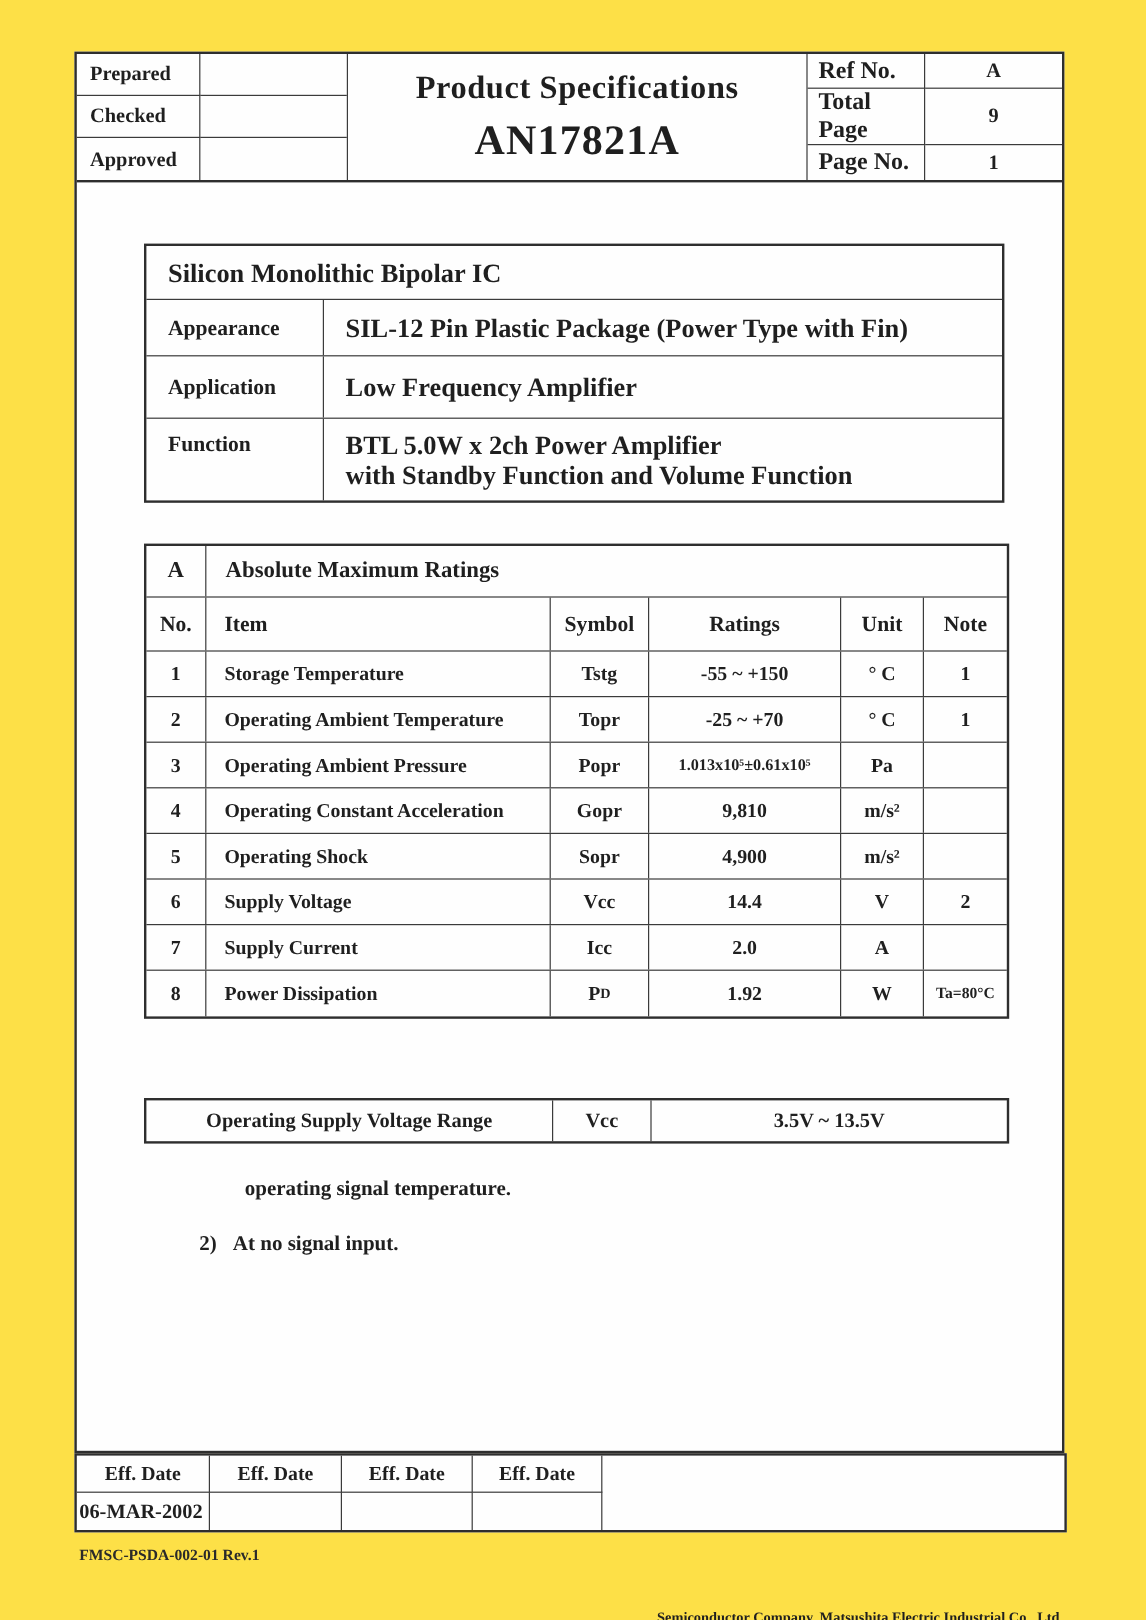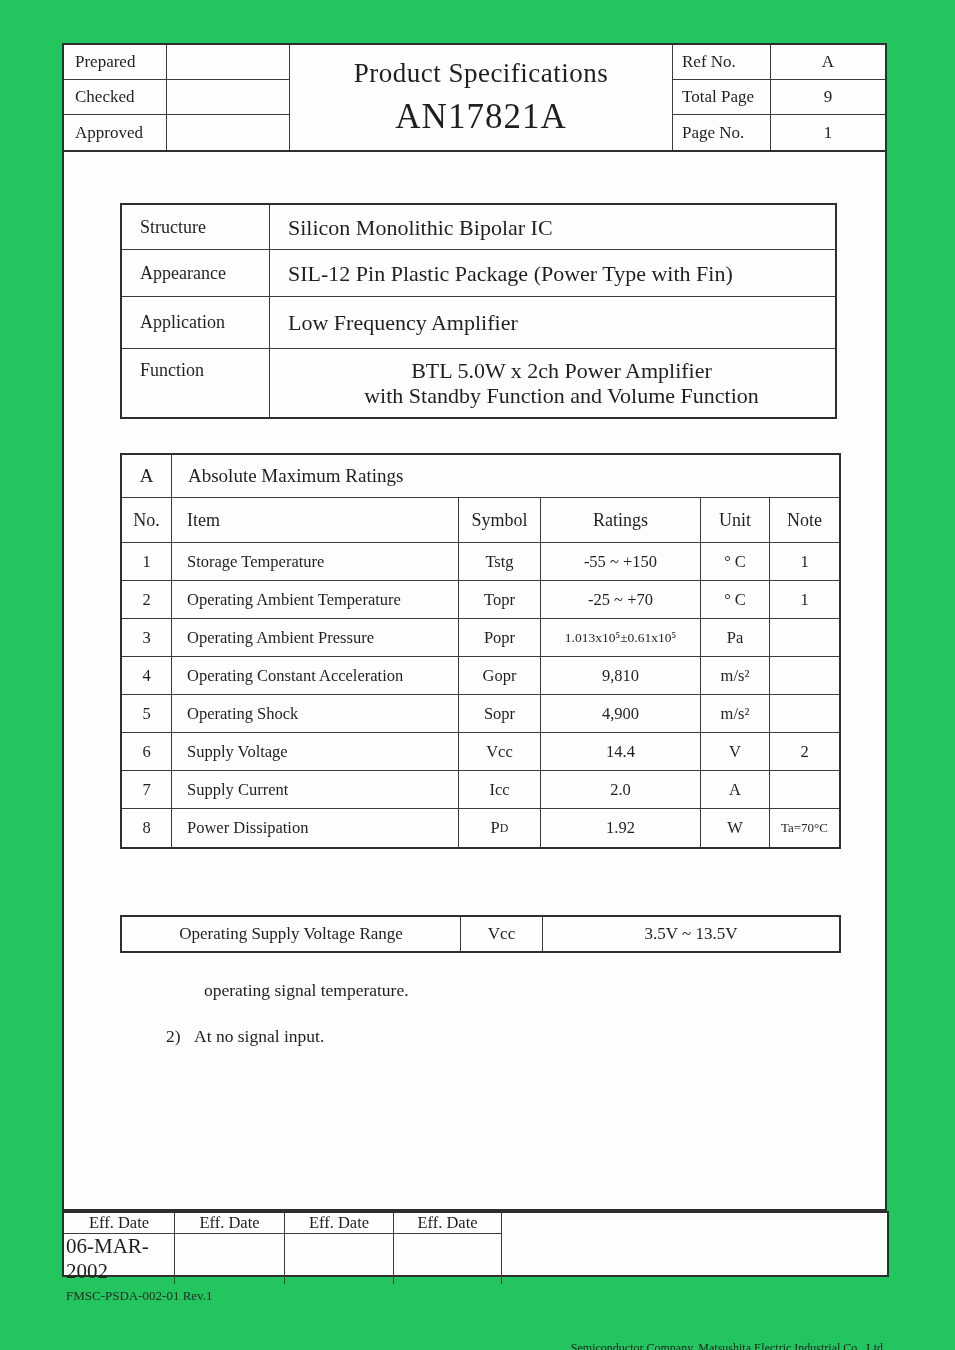--- a/index.html
+++ b/index.html
@@ -2,21 +2,21 @@
 <html><head>
 <meta charset="utf-8">
 <style>
   * { margin:0; padding:0; box-sizing:border-box; }
   html,body { background:#ffffff; }
   body {
     width:955px; height:1350px; position:relative;
     font-family:"Liberation Serif","DejaVu Serif",serif;
     color:#1f1f1f;
   }
-  .page { position:absolute; inset:0; background:#22c55e; }
+  .page { position:absolute; inset:0; background:#fde047;font-weight:bold; }
 
   
   .frame {
     position:absolute; left:62px; top:43px; width:825px; height:1168px;
     border:2px solid #2e2e2e; background:#fefefe;
   }
 
   
   .header { position:absolute; left:0; top:0; right:0; height:107px;
     border-bottom:2px solid #2e2e2e; display:flex; }
@@ -26,33 +26,33 @@
     padding-left:11px; font-size:17px; }
   .sign-value { }
   .hr-b { border-bottom:1.5px solid #3b3b3b; }
   .title-block { flex:1; display:flex; flex-direction:column; align-items:center;
     justify-content:center; gap:8px; }
   .doc-title { font-size:27px; letter-spacing:0.5px; }
   .part-number { font-size:35px; letter-spacing:1px; }
   .meta-block { width:213px; border-left:1.5px solid #3b3b3b;
     display:grid; grid-template-columns:98px 1fr; grid-template-rows:1fr 1fr 1fr; }
   .meta-label { border-right:1.5px solid #3b3b3b; display:flex; align-items:center;
-    padding-left:9px; font-size:17px; }
+    padding-left:9px; font-size:20px; }
   .meta-value { display:flex; align-items:center; justify-content:center; font-size:17px; }
 
   
   .overview { position:absolute; left:56px; top:158px; width:717px;
     border:2px solid #2e2e2e; }
   .ov-row { display:flex; border-bottom:1.5px solid #3b3b3b; }
   .ov-row:last-child { border-bottom:none; }
   .ov-label { width:148px; border-right:1.5px solid #3b3b3b; display:flex;
     align-items:center; padding-left:18px; font-size:18px; }
   .ov-value { flex:1; display:flex; flex-direction:column; justify-content:center;
     padding-left:18px; font-size:22px; line-height:25px; }
-  .ov-h1 { height:45px; } .ov-h2 { height:47px; } .ov-h3 { height:52px; } .ov-h4 { height:68px;text-align:center; }
+  .ov-h1 { height:45px; } .ov-h2 { height:47px; } .ov-h3 { height:52px; } .ov-h4 { height:68px; }
   .ov-row.fn .ov-label { align-items:flex-start; padding-top:11px; }
 
   
   .ratings { position:absolute; left:56px; top:408px; width:721px;
     border:2px solid #2e2e2e; }
   .rt-row { display:flex; border-bottom:1.5px solid #3b3b3b; }
   .rt-row:last-child { border-bottom:none; }
   .rt-row > div { border-right:1.5px solid #3b3b3b; display:flex; align-items:center;
     justify-content:center; font-size:16.5px; }
   .rt-row > div:last-child { border-right:none; }
@@ -91,21 +91,21 @@
   .note2-label { width:28px; }
 
   
   .eff-table { position:absolute; left:62px; top:1211px; width:827px; height:66px;
     border:2px solid #2e2e2e; display:grid;
     grid-template-columns:111px 110px 109px 108px 1fr;
     grid-template-rows:1fr 1fr; background:#fefefe; }
   .eff-label { border-right:1.5px solid #3b3b3b; border-bottom:1.5px solid #3b3b3b;
     display:flex; align-items:center; justify-content:center; font-size:16.5px; }
   .eff-value { border-right:1.5px solid #3b3b3b; display:flex; align-items:center;
-    padding-left:2px; font-size:21px; }
+    padding-left:2px; font-size:17px; }
   .eff-big { grid-column:5; grid-row:1 / 3; }
 
   .doc-code { position:absolute; left:66px; top:1288px; font-size:13px; color:#2a2a2a; }
   .company { position:absolute; right:69px; top:1341px; font-size:12px; }
 </style>
 </head>
 <body>
 
 <div class="page">
   <div class="frame">
@@ -128,21 +128,20 @@
         <div class="meta-value hr-b">A</div>
         <div class="meta-label hr-b">Total Page</div>
         <div class="meta-value hr-b">9</div>
         <div class="meta-label">Page No.</div>
         <div class="meta-value">1</div>
       </div>
     </div>
 
     <div class="overview">
       <div class="ov-row ov-h1">
-        <div class="ov-label">Structure</div>
         <div class="ov-value">
             <span>Silicon Monolithic Bipolar IC</span>
           </div>
       </div>
       <div class="ov-row ov-h2">
         <div class="ov-label">Appearance</div>
         <div class="ov-value">
             <span>SIL-12 Pin Plastic Package (Power Type with Fin)</span>
           </div>
       </div>
@@ -232,21 +231,21 @@
       </div>
       <div class="rt-row rt-data">
         <div class="c-no">8</div>
         <div class="c-item">Power Dissipation</div>
         <div class="c-symbol">
             <span>P</span>
             <sub class="sym-sub">D</sub>
           </div>
         <div class="c-ratings">1.92</div>
         <div class="c-unit">W</div>
-        <div class="c-note fs-xsmall">Ta=70°C</div>
+        <div class="c-note fs-xsmall">Ta=80°C</div>
       </div>
     </div>
 
     <div class="osvr">
       <div class="osvr-label">Operating Supply Voltage Range</div>
       <div class="osvr-symbol">Vcc</div>
       <div class="osvr-value">3.5V ~ 13.5V</div>
     </div>
 
     <div class="notes">

